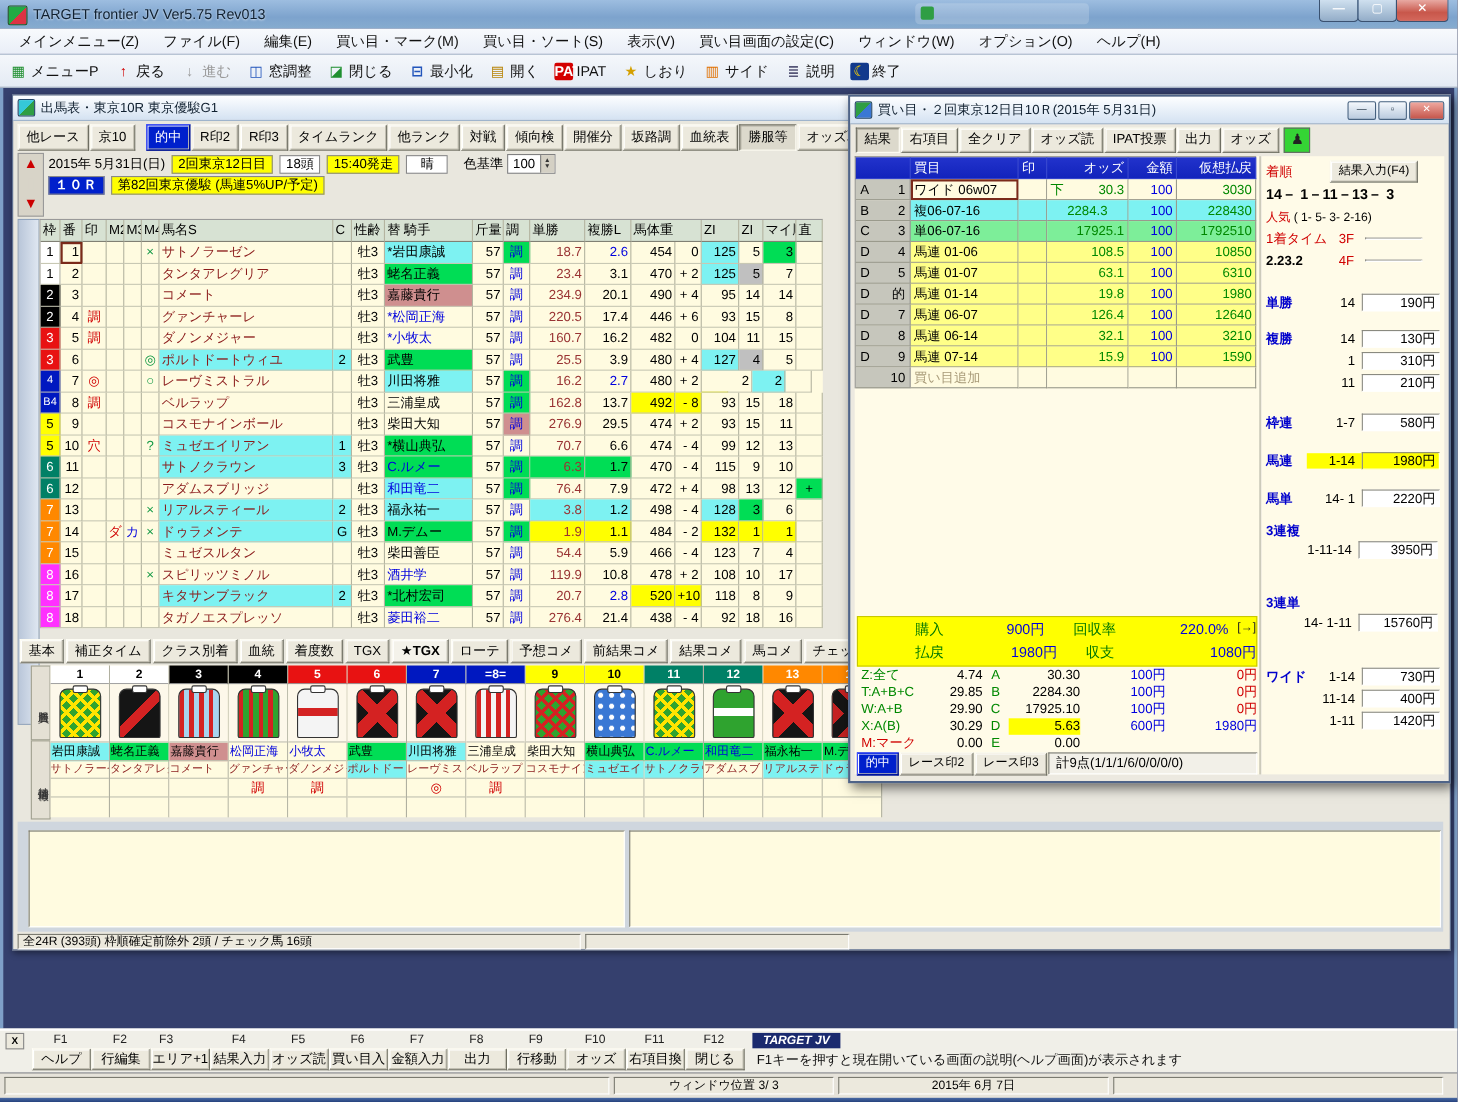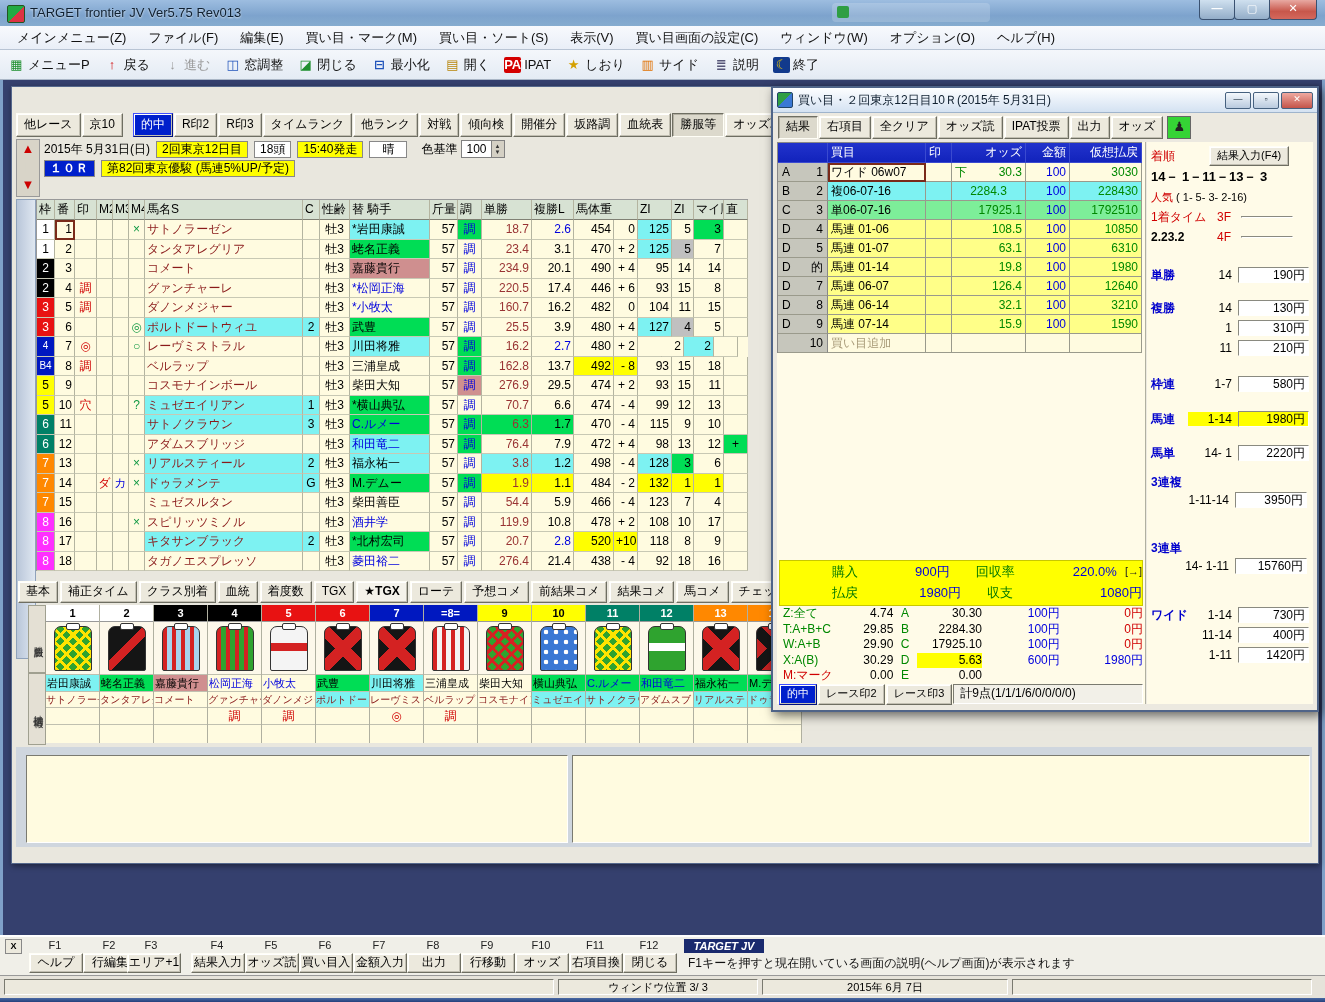--- a/index.html
+++ b/index.html
@@ -262,20 +262,24 @@
     </div>
     <div class="tool-btn">
       <span class="ticon exit-badge">☾</span>
       <span>終了</span>
     </div>
   </div>
 
 <div id="workarea" class="abs">
 
   <div id="racecard" class="abs win">
+    <div class="wtitle">
+      <span class="wicon"></span>
+      <span>出馬表・東京10R 東京優駿G1</span>
+    </div>
     <div id="rc-tabs" class="abs">
         <div class="tabbtn raised">他レース</div>
         <div class="tabbtn raised" style="margin-right: 10px;">京10</div>
         <div class="tabbtn tab-active-blue raised">的中</div>
         <div class="tabbtn raised">R印2</div>
         <div class="tabbtn raised">R印3</div>
         <div class="tabbtn raised">タイムランク</div>
         <div class="tabbtn raised">他ランク</div>
         <div class="tabbtn raised">対戦</div>
         <div class="tabbtn raised">傾向検</div>
@@ -895,20 +899,24 @@
           <div class="smark"></div>
           <div class="sblank"></div>
         </div>
       </div>
 
     <div id="rc-comments" class="abs">
       <div class="cpanel" style="left:10px;width:540px;"></div>
       <div class="cpanel" style="left:556px;width:736px;"></div>
     </div>
 
+    <div id="rc-status" class="abs">
+      <div class="statusseg" style="left:0;width:512px;">全24R (393頭) 枠順確定前除外 2頭  / チェック馬 16頭</div>
+      <div class="statusseg" style="left:516px;width:240px;"></div>
+    </div>
   </div>
 
   <div id="betwin" class="abs">
     <div class="wtitle">
       <span class="wicon" style="background:linear-gradient(135deg,#2f9e44 50%,#3a78d4 50%)"></span>
       <span>買い目・２回東京12日目10Ｒ(2015年 5月31日)</span>
       <span class="smallbtns">
         <span class="sbtn">—</span>
         <span class="sbtn">▫</span>
         <span class="sbtn close">✕</span>
@@ -1244,21 +1252,21 @@
 </div>
 
 <div id="fnbar" class="abs">
   <div id="fn-x">X</div>
   <div id="fn-keys">
       <div class="fkey" style="left: 28px;">F1</div>
       <div class="fbtn raised" style="left: 29px;">ヘルプ</div>
       <div class="fkey" style="left: 82px;">F2</div>
       <div class="fbtn raised" style="left: 83px;">行編集</div>
       <div class="fkey" style="left: 124px;">F3</div>
-      <div class="fbtn raised" style="left: 127px;">エリア+1</div>
+      <div class="fbtn raised" style="left: 137px;">エリア+1</div>
       <div class="fkey" style="left: 190px;">F4</div>
       <div class="fbtn raised" style="left: 191px;">結果入力</div>
       <div class="fkey" style="left: 244px;">F5</div>
       <div class="fbtn raised" style="left: 245px;">オッズ読</div>
       <div class="fkey" style="left: 298px;">F6</div>
       <div class="fbtn raised" style="left: 299px;">買い目入</div>
       <div class="fkey" style="left: 352px;">F7</div>
       <div class="fbtn raised" style="left: 353px;">金額入力</div>
       <div class="fkey" style="left: 406px;">F8</div>
       <div class="fbtn raised" style="left: 407px;">出力</div>

